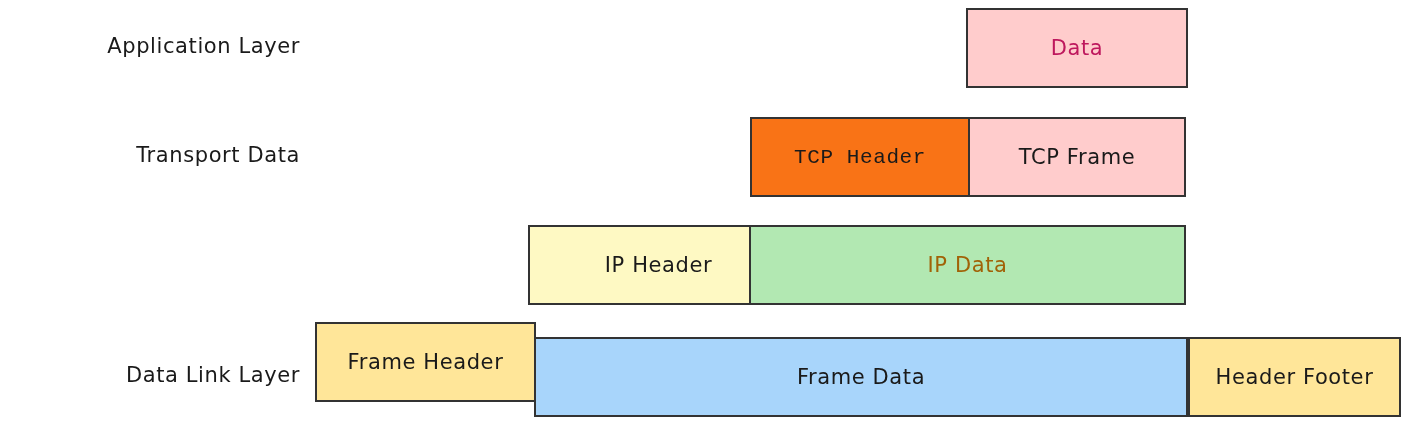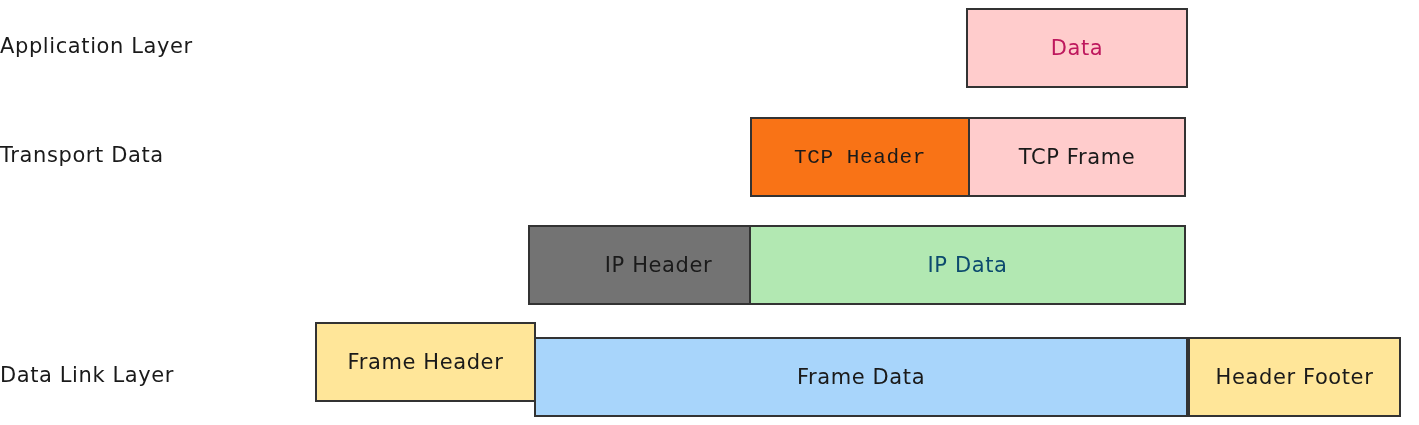--- a/index.html
+++ b/index.html
@@ -14,21 +14,21 @@
     background: #ffffff;
     font-family: "DejaVu Sans", sans-serif;
     overflow: hidden;
   }
 
   
   .layer-label {
     position: absolute;
     left: 0;
     width: 300px;
-    text-align: left;
+    text-align: right;
     color: #1a1a1a;
     font-size: 21px;
     letter-spacing: 0.6px;
     white-space: nowrap;
     font-family: "DejaVu Sans", sans-serif;
   }
 
   
   .seg {
     position: absolute;
@@ -56,24 +56,24 @@
     <div class="seg" style="left: 966px; top: 8px; width: 222px; height: 80px; background: rgb(255, 204, 204); border-color: rgb(51, 51, 51); color: #be185d;">
       <span class="seg-label">Data</span>
     </div>
     <div class="layer-label" style="top: 143px;">Transport Data</div>
     <div class="seg" style="left: 750px; top: 117px; width: 220px; height: 80px; background: #f97316; border-color: rgb(51, 51, 51); color: rgb(26, 26, 26); font-family: Liberation Mono, monospace;">
       <span class="seg-label">TCP Header</span>
     </div>
     <div class="seg" style="left: 970px; top: 117px; width: 218px; height: 80px; background: rgb(255, 204, 204); border-color: rgb(51, 51, 51); color: rgb(26, 26, 26);">
       <span class="seg-label">TCP Frame</span>
     </div>
-    <div class="seg" style="left: 530px; top: 225px; width: 261px; height: 80px; background: #737373; border-color: rgb(51, 51, 51); color: rgb(26, 26, 26);">
+    <div class="seg" style="left: 530px; top: 225px; width: 261px; height: 80px; background: #fef9c3; border-color: rgb(51, 51, 51); color: rgb(26, 26, 26);">
       <span class="seg-label">IP Header</span>
     </div>
-    <div class="seg" style="left: 751px; top: 225px; width: 437px; height: 80px; background: rgb(178, 232, 178); border-color: rgb(51, 51, 51); color: #0c4a6e;">
+    <div class="seg" style="left: 751px; top: 225px; width: 437px; height: 80px; background: rgb(178, 232, 178); border-color: rgb(51, 51, 51); color: #a16207;">
       <span class="seg-label">IP Data</span>
     </div>
     <div class="layer-label" style="top: 363px;">Data Link Layer</div>
     <div class="seg" style="left: 315px; top: 322px; width: 221px; height: 80px; background: rgb(255, 230, 153); border-color: rgb(51, 51, 51); color: rgb(26, 26, 26);">
       <span class="seg-label">Frame Header</span>
     </div>
     <div class="seg" style="left: 536px; top: 337px; width: 654px; height: 80px; background: rgb(168, 213, 251); border-color: rgb(51, 51, 51); color: rgb(26, 26, 26);">
       <span class="seg-label">Frame Data</span>
     </div>
     <div class="seg" style="left: 1190px; top: 337px; width: 213px; height: 80px; background: rgb(255, 230, 153); border-color: rgb(51, 51, 51); color: rgb(26, 26, 26);">

